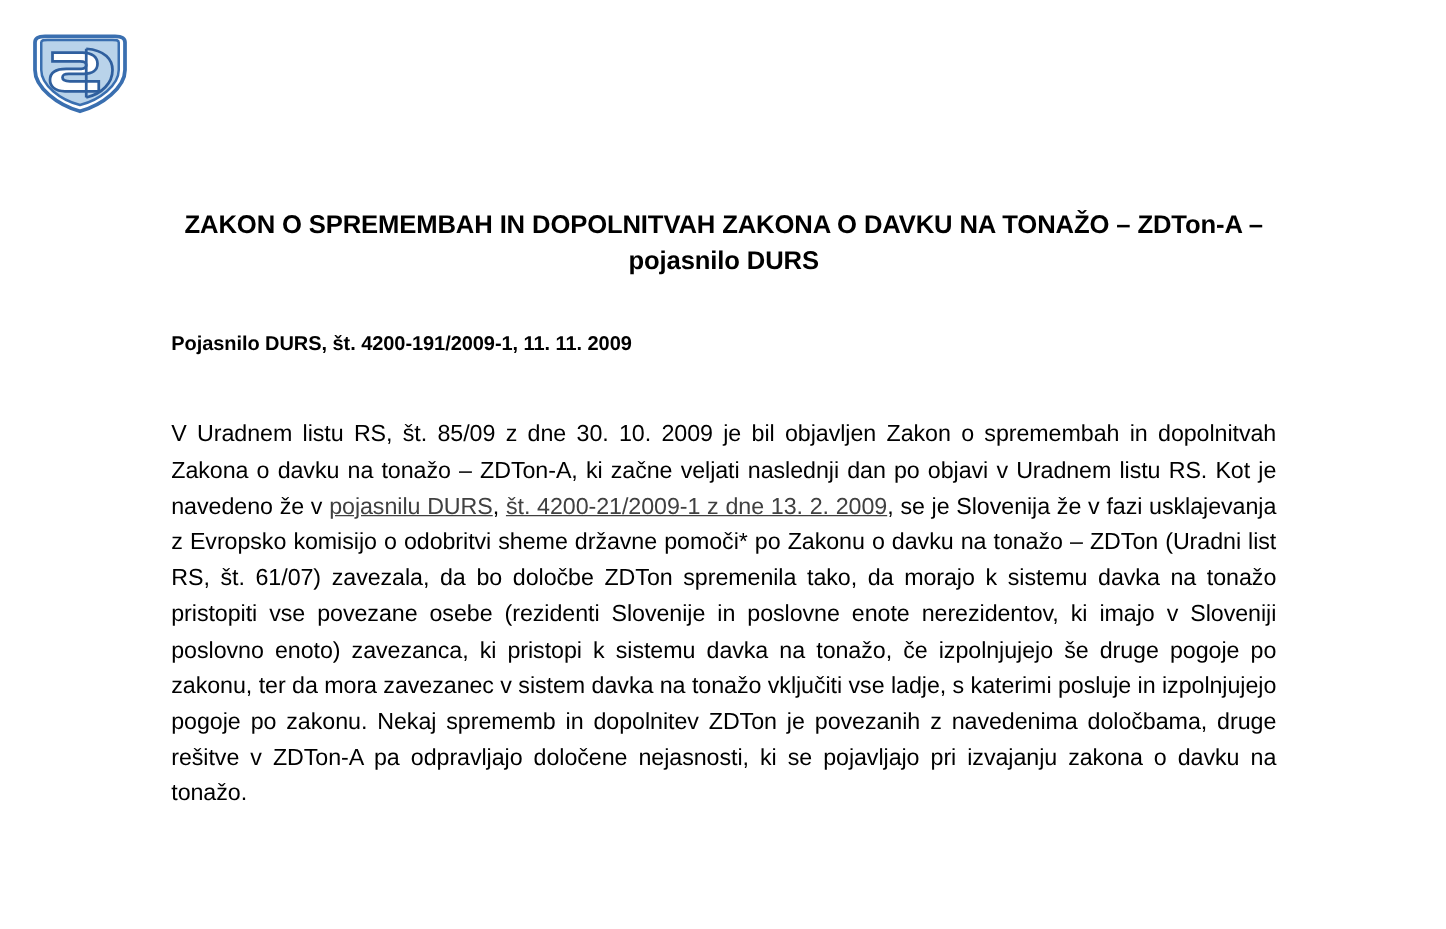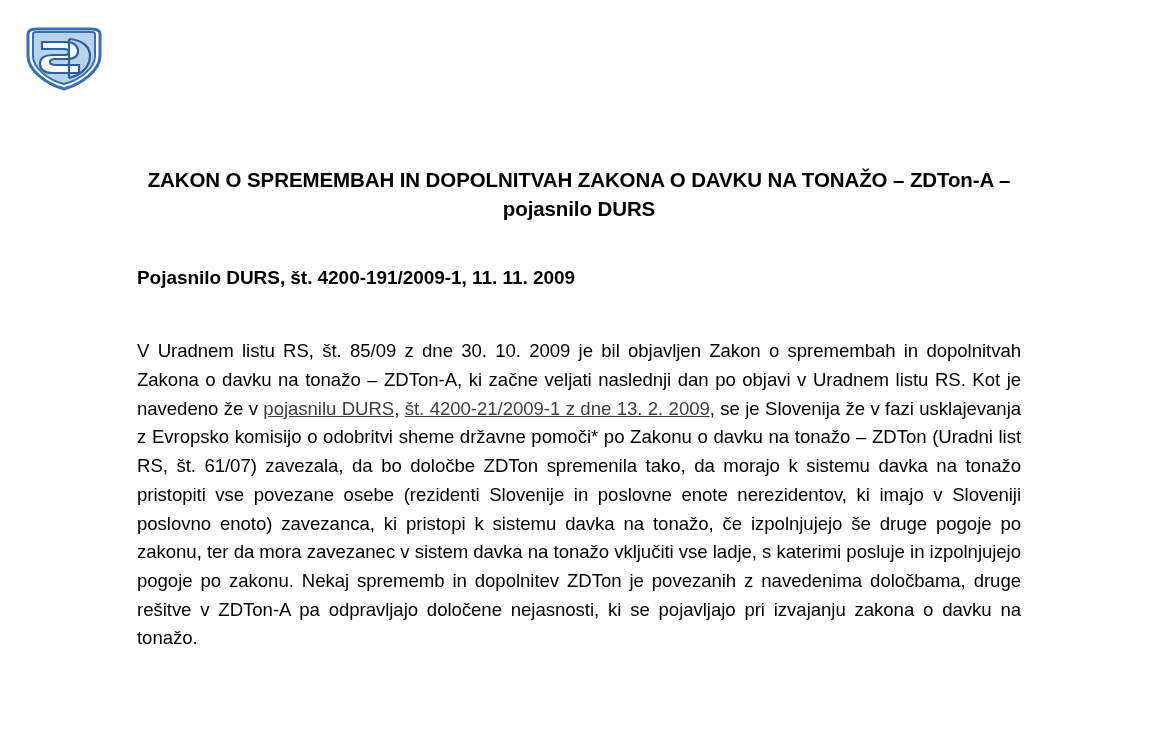--- a/index.html
+++ b/index.html
@@ -35,21 +35,21 @@
   }
   .doc-title {
     font-size: 20.5px;
     font-weight: bold;
     text-align: center;
     line-height: 1.42;
     letter-spacing: -0.1px;
     margin: 0;
   }
   .doc-subtitle {
-    font-size: 19px;
+    font-size: 16px;
     font-weight: bold;
     margin: 0;
     padding-top: 44px;
     text-align: left;
     letter-spacing: -0.05px;
   }
   .body-text {
     font-size: 18.6px;
     text-align: justify;
     text-justify: inter-word;

